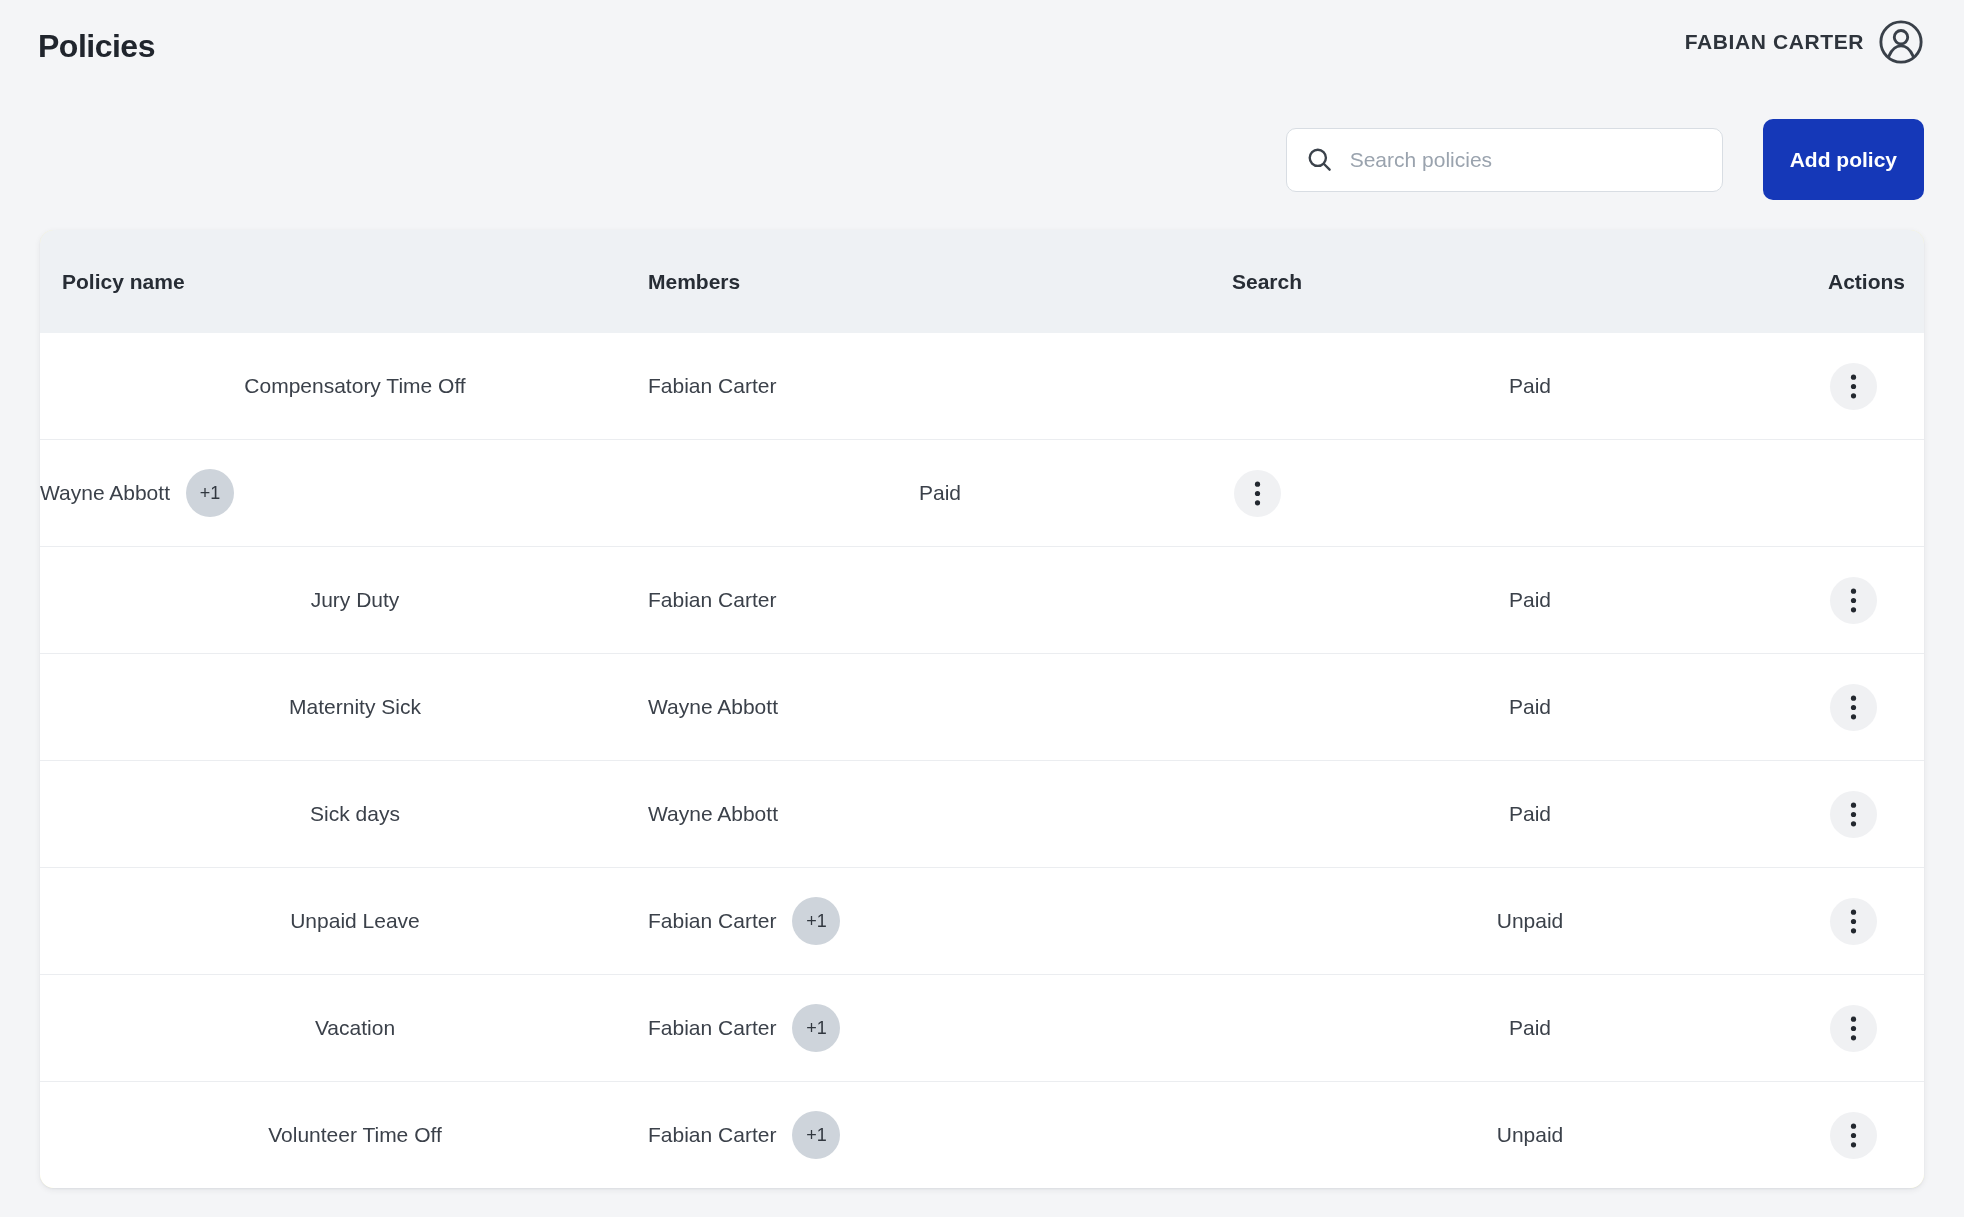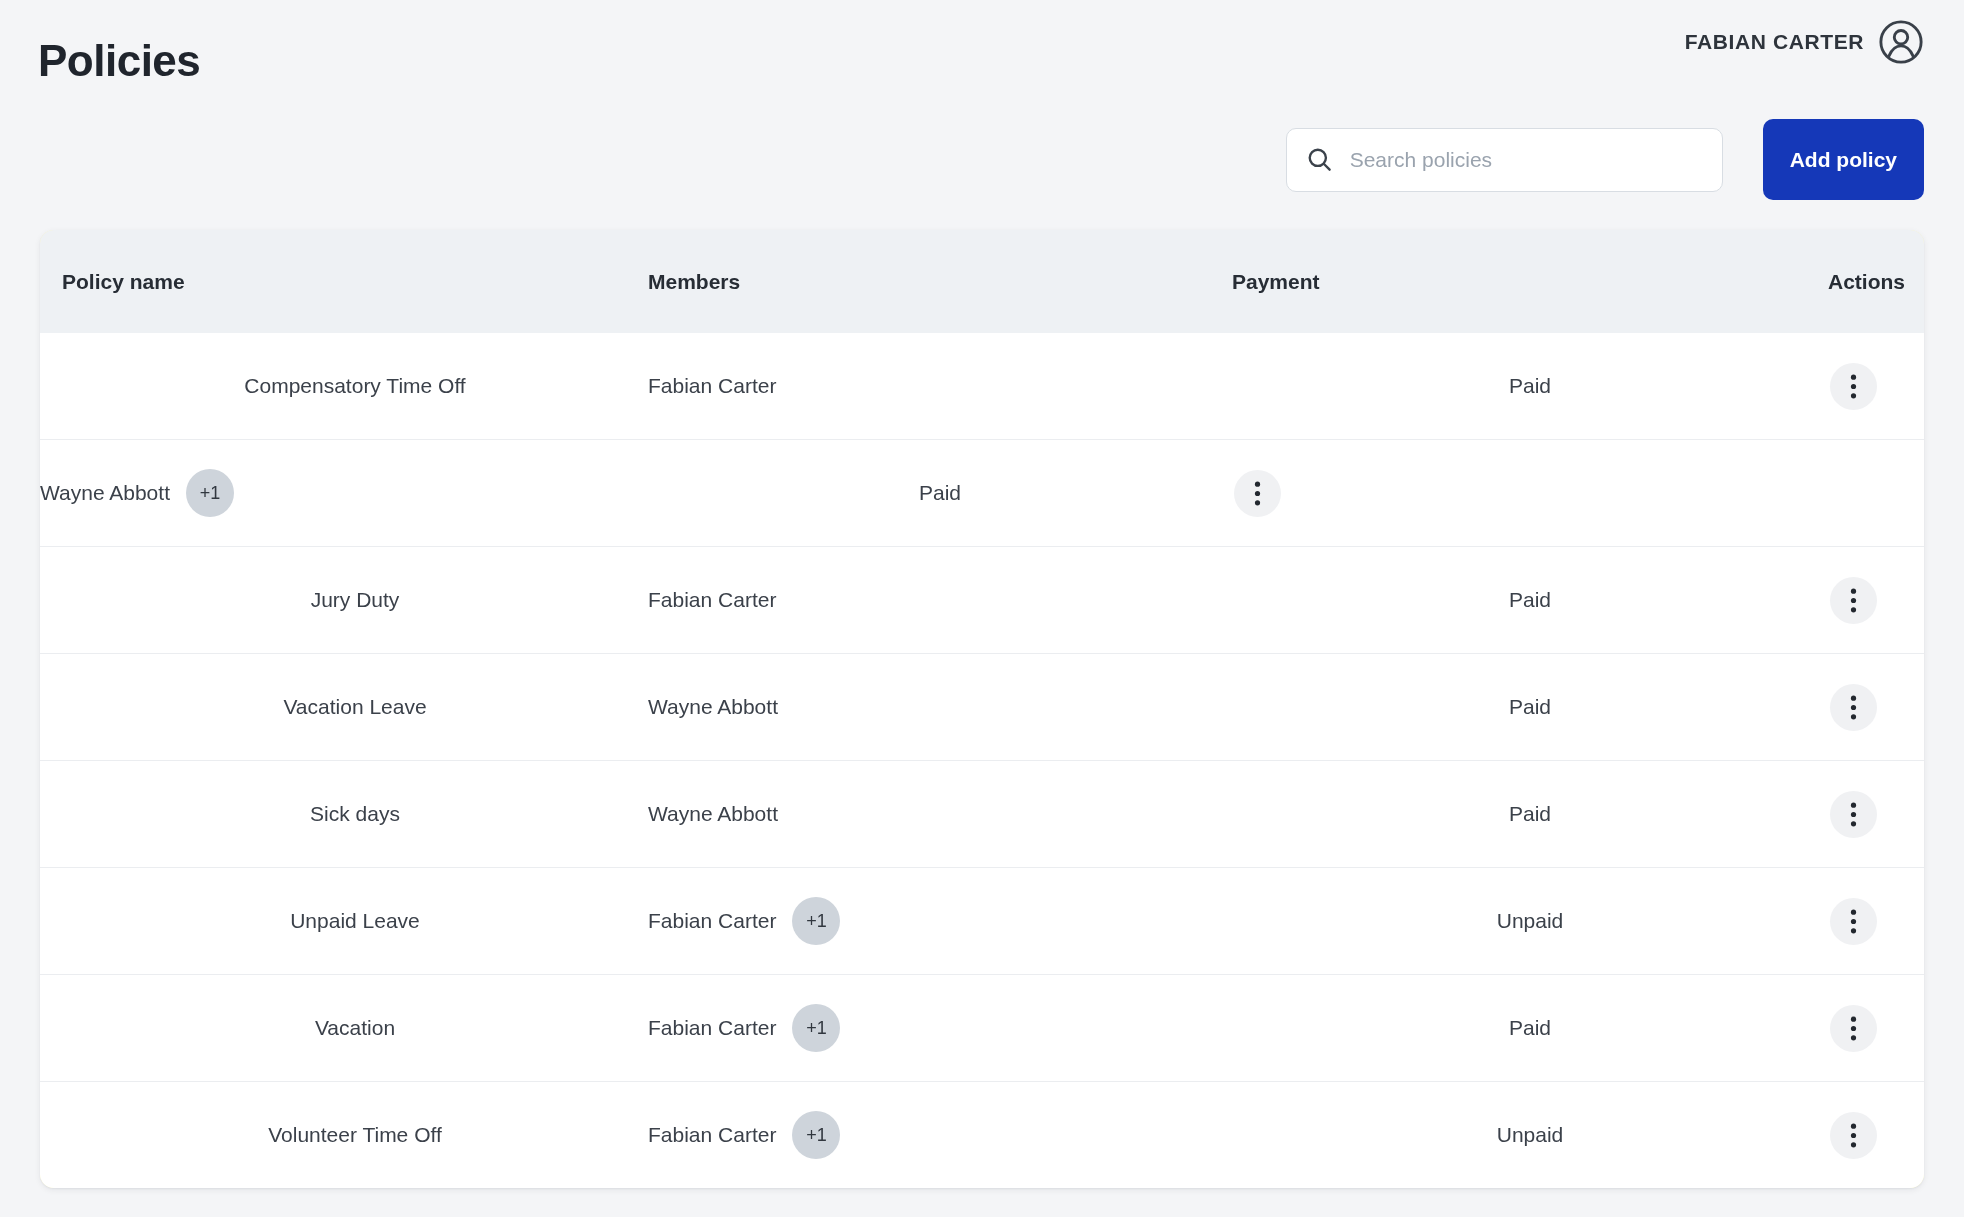--- a/index.html
+++ b/index.html
@@ -7,21 +7,21 @@
   .screen {
     position:relative;
     width:1964px; height:1217px;
     background:#f4f5f7;
     overflow:hidden;
   }
 
   
   .page-title {
     position:absolute; left:38px; top:6px;
-    font-size:44px; font-weight:700; color:#20252d;
+    font-size:32px; font-weight:700; color:#20252d;
     letter-spacing:-0.5px; line-height:1.2;
   }
   .user-chip {
     position:absolute; right:40px; top:19px;
     display:flex; align-items:center; gap:14px;
     cursor:pointer;
   }
   .user-name {
     font-size:21px; font-weight:600; color:#2e343c;
     letter-spacing:0.6px;
@@ -118,21 +118,21 @@
       </svg>
       <input class="search-input" type="text" placeholder="Search policies" style="">
     </div>
     <button class="add-btn">Add policy</button>
   </div>
 
   <div class="card">
     <div class="thead">
       <div class="th th-policy">Policy name</div>
       <div class="th th-members">Members</div>
-      <div class="th th-payment">Payment</div>
+      <div class="th th-payment">Search</div>
       <div class="th th-actions">Actions</div>
     </div>
     <div class="tbody" id="tbody">
   <div class="trow">
     <div class="td cell-policy">
       <span class="policy-name">Compensatory Time Off</span>
     </div>
     <div class="td cell-members">
       <span class="member-name">Fabian Carter</span>
 
@@ -187,21 +187,21 @@
           <circle cx="3.5" cy="3.2" r="2.6"></circle>
           <circle cx="3.5" cy="12.5" r="2.6"></circle>
           <circle cx="3.5" cy="21.8" r="2.6"></circle>
         </svg>
       </button>
     </div>
   </div>
 
   <div class="trow">
     <div class="td cell-policy">
-      <span class="policy-name">Vacation Leave</span>
+      <span class="policy-name">Maternity Sick</span>
     </div>
     <div class="td cell-members">
       <span class="member-name">Wayne Abbott</span>
 
     </div>
     <div class="td cell-payment">
       <span class="payment-value">Paid</span>
     </div>
     <div class="td cell-actions">
       <button class="kebab">

